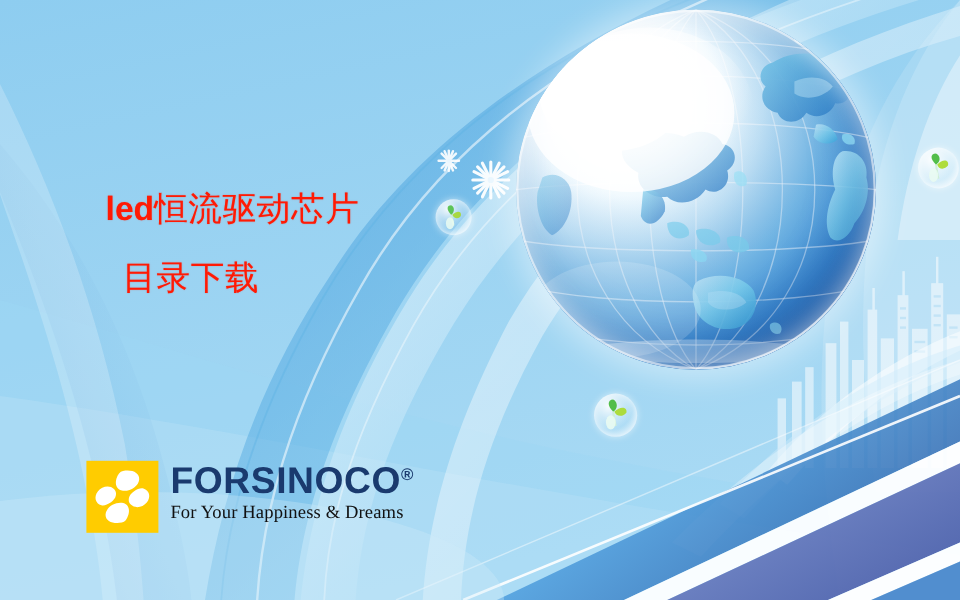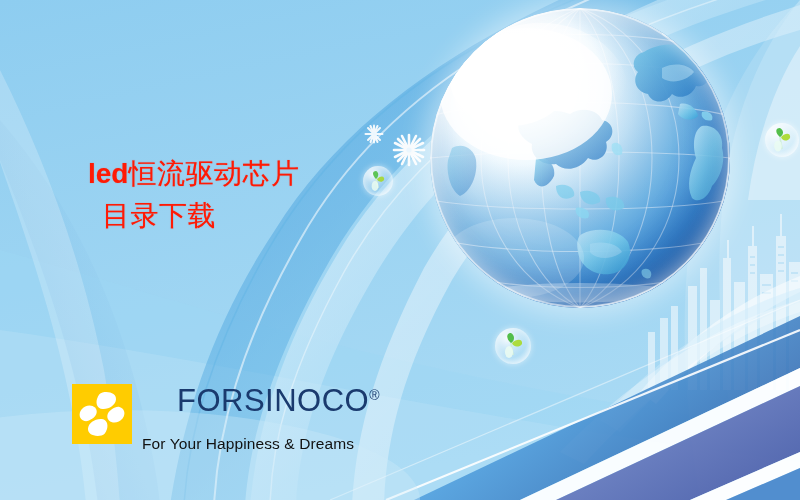--- a/index.html
+++ b/index.html
@@ -49,44 +49,43 @@
   
   #headline{
     position:absolute;left:88px;top:160px;width:330px;
     color:#ff1a05;
     font-size:28px;line-height:1.0;
     letter-spacing:.5px;
     font-family:"Liberation Serif","DejaVu Serif",serif;
     text-shadow:0 0 1px rgba(255,30,0,.5);
   }
   #headline .ln1{display:block;white-space:nowrap;}
-  #headline .ln2{display:block;white-space:nowrap;margin-top:14px;padding-left:14px;}
+  #headline .ln2{display:block;white-space:nowrap;margin-top:30px;padding-left:14px;}
   #headline .ln1 .latin{
     font-family:"Liberation Sans","DejaVu Sans",sans-serif;
     font-weight:700;letter-spacing:0;
   }
 
   
   #logo{position:absolute;left:72px;top:384px;display:flex;align-items:flex-start;}
   #logo-mark{
     width:60px;height:60px;background:#fc0;
     position:relative;flex:0 0 auto;
   }
   #logo-text{margin-left:10px;padding-top:1px;}
   #logo-word{
-    font-size:31px;font-weight:400;color:#1a3a6e;
+    font-size:31px;font-weight:700;color:#1a3a6e;
     letter-spacing:.5px;line-height:1;white-space:nowrap;
     font-family:"Liberation Sans",sans-serif;
-    margin-left:35px;
   }
   #logo-word .reg{font-size:14px;vertical-align:super;line-height:1;}
   #logo-tag{
     font-size:15.5px;color:#111;letter-spacing:.1px;
-    margin-top:20px;white-space:nowrap;line-height:1;
-    font-family:Liberation Sans, sans-serif;
+    margin-top:4px;white-space:nowrap;line-height:1;
+    font-family:Liberation Serif, serif;
   }
 </style>
 </head>
 <body>
 
 <div id="banner">
 
   <svg class="bg-svg" width="800" height="500" viewBox="0 0 800 500">
     <defs>
       <linearGradient id="gSkyTop" x1="0" y1="0" x2="0.35" y2="1">

